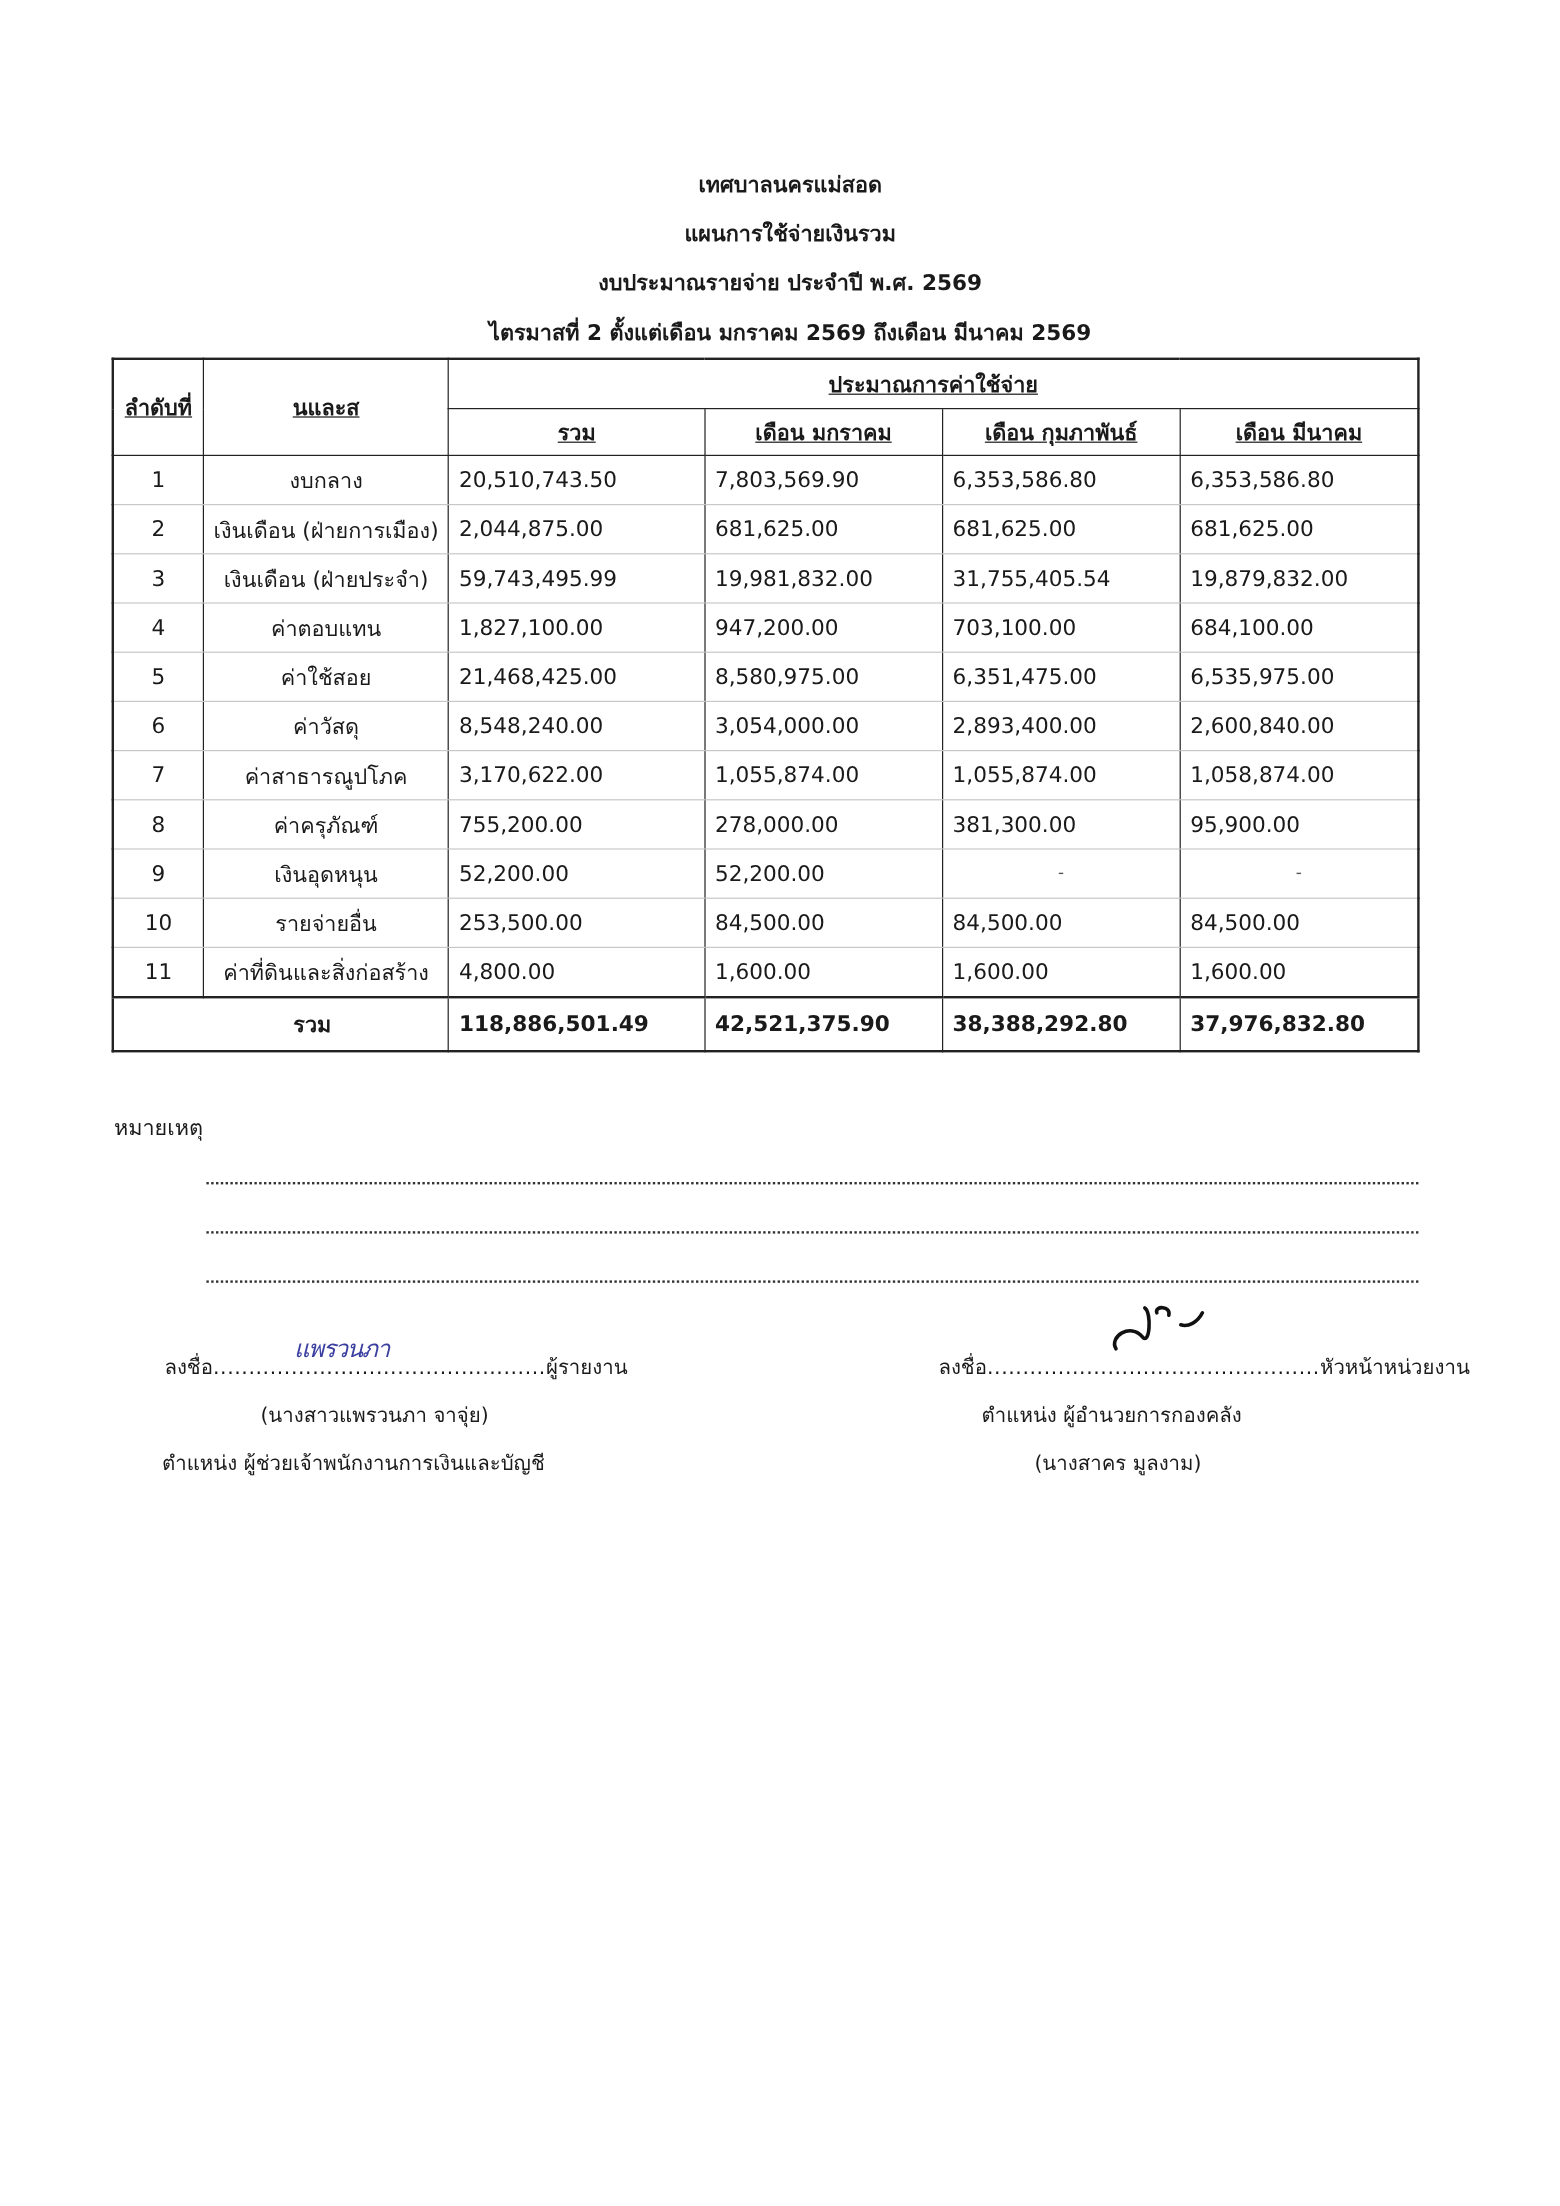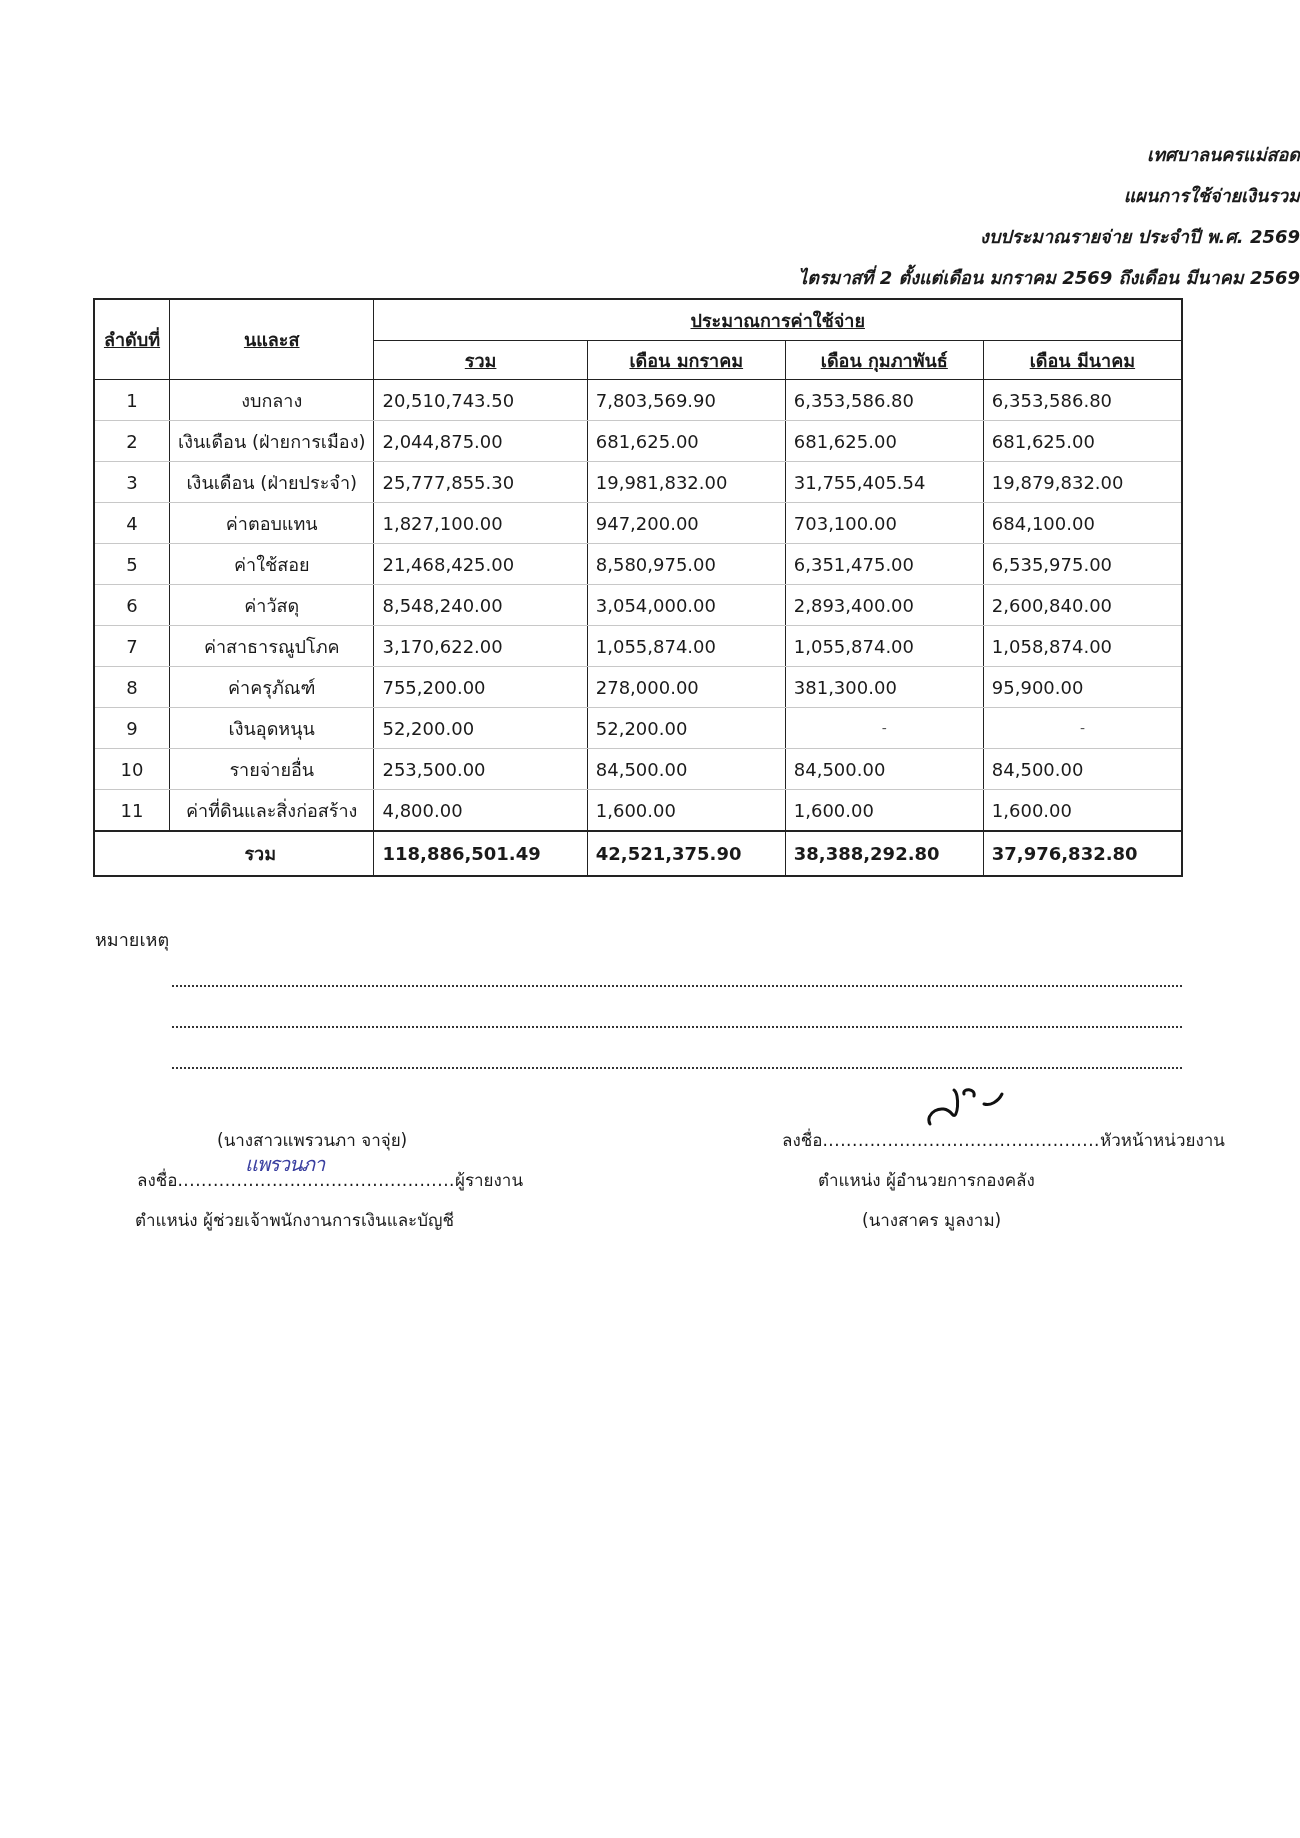--- a/index.html
+++ b/index.html
@@ -7,21 +7,21 @@
     width: 1300px; height: 1838px;
     background: #ffffff;
     font-family: "DejaVu Sans", "Liberation Sans", sans-serif;
     color: #1a1a1a;
     position: relative;
     overflow: hidden;
   }
   .page { position: absolute; inset: 0; }
   .title-block {
     position: absolute; left: 17px; right: 0; top: 134px;
-    text-align: right; font-weight: bold; font-size: 18px; color: #1a1a1a; font-style: italic;
+    text-align: center; font-weight: bold; font-size: 18px; color: #1a1a1a;
   }
   .title-block div { height: 41px; line-height: 41px; }
 
   table.budget {
     position: absolute; left: 93px; top: 298px;
     width: 1090px;
     border-collapse: collapse;
     font-size: 18px;
     border: 2px solid #222;
   }
@@ -112,21 +112,21 @@
         <td class="num-col">2</td>
         <td class="name-col">เงินเดือน (ฝ่ายการเมือง)</td>
         <td class="amt">2,044,875.00</td>
         <td class="amt">681,625.00</td>
         <td class="amt">681,625.00</td>
         <td class="amt">681,625.00</td>
       </tr>
       <tr>
         <td class="num-col">3</td>
         <td class="name-col">เงินเดือน (ฝ่ายประจำ)</td>
-        <td class="amt">25,777,855.30</td>
+        <td class="amt">59,743,495.99</td>
         <td class="amt">19,981,832.00</td>
         <td class="amt">31,755,405.54</td>
         <td class="amt">19,879,832.00</td>
       </tr>
       <tr>
         <td class="num-col">4</td>
         <td class="name-col">ค่าตอบแทน</td>
         <td class="amt">1,827,100.00</td>
         <td class="amt">947,200.00</td>
         <td class="amt">703,100.00</td>
@@ -199,25 +199,25 @@
       </tr>
     </tfoot>
   </table>
 
   <div class="remarks-label">หมายเหตุ</div>
   <div class="dotline" style="top:985px"></div>
   <div class="dotline" style="top:1026px"></div>
   <div class="dotline" style="top:1067px"></div>
 
   <div class="sig sig-left">
-    <div class="line row2" style="padding-left:80px">(นางสาวแพรวนภา  จาจุ่ย)</div>
     <div class="line row1">
       <span>ลงชื่อ</span><span class="dots">...............................................</span><span>ผู้รายงาน</span>
       <span class="hand-left">แพรวนภา</span>
     </div>
+    <div class="line row2" style="padding-left:80px">(นางสาวแพรวนภา  จาจุ่ย)</div>
     <div class="line row3" style="margin-left:-2px">ตำแหน่ง ผู้ช่วยเจ้าพนักงานการเงินและบัญชี</div>
   </div>
 
   <div class="sig sig-right">
     <div class="line row1">
       <span>ลงชื่อ</span><span class="dots">...............................................</span><span>หัวหน้าหน่วยงาน</span>
       <svg class="hand-right" width="90" height="50" viewBox="0 0 90 50">
         <path d="M8 40 C 2 30, 20 18, 30 30 C 36 38, 38 10, 32 6" fill="none" stroke="#111" stroke-width="3" stroke-linecap="round"></path>
         <path d="M42 10 C 40 4, 54 4, 52 12" fill="none" stroke="#111" stroke-width="3" stroke-linecap="round"></path>
         <path d="M62 20 C 68 22, 76 18, 80 10" fill="none" stroke="#111" stroke-width="3" stroke-linecap="round"></path>

